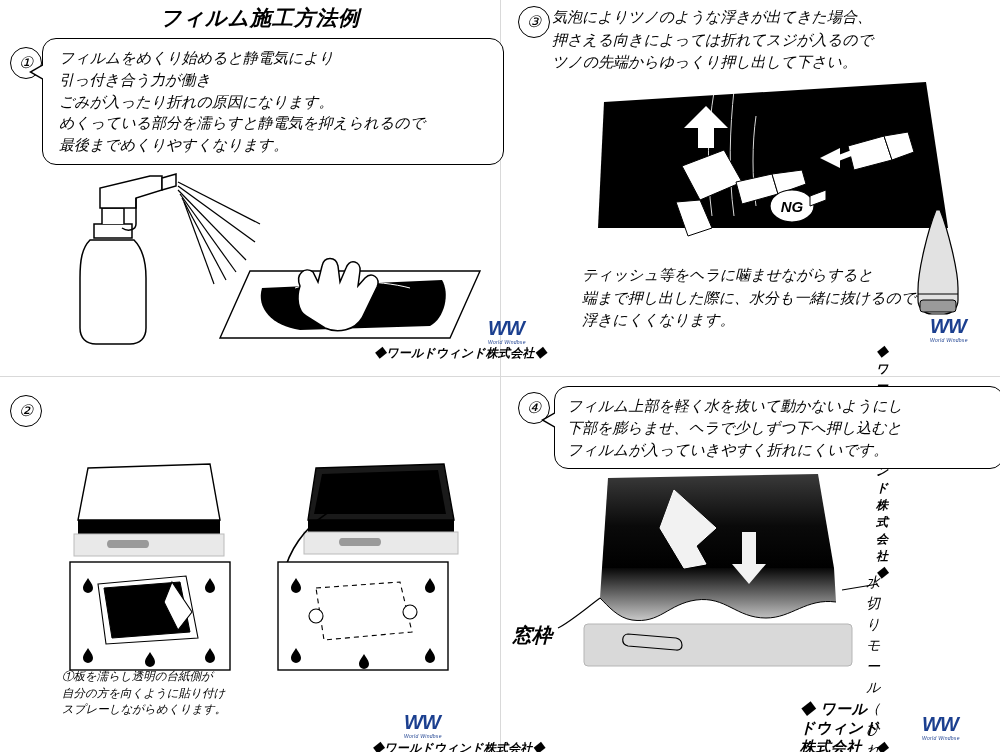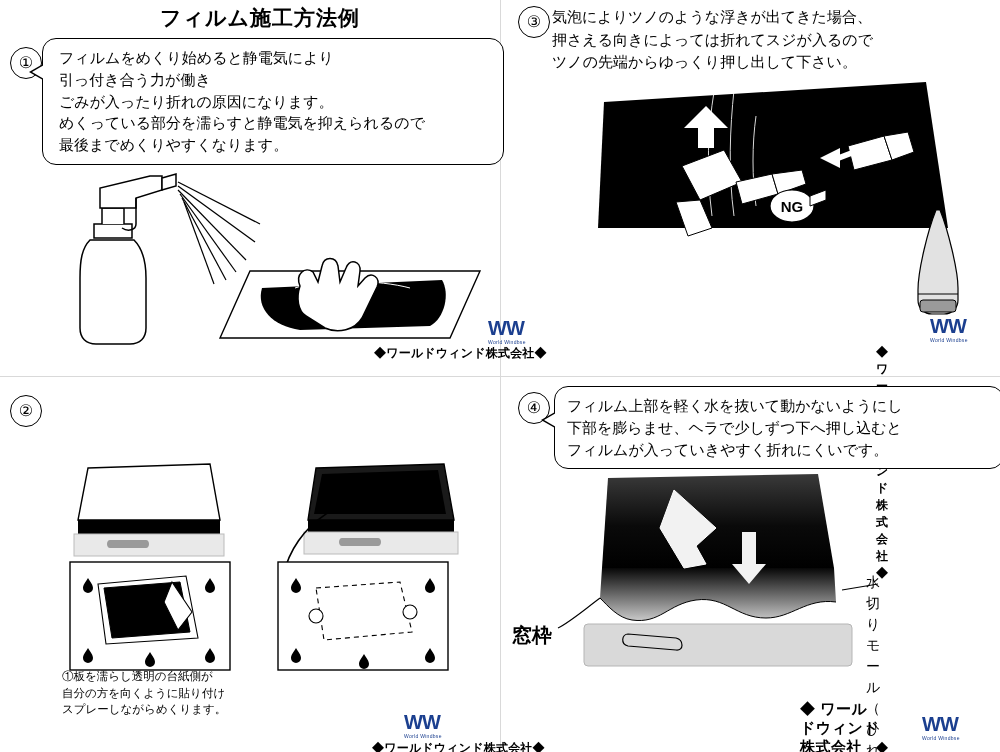--- a/index.html
+++ b/index.html
@@ -4,21 +4,21 @@
 <style>
   html,body{margin:0;padding:0;}
   body{
     width:1000px;height:752px;
     background:#ffffff;
     font-family:"Liberation Sans", sans-serif;
     color:#000;
     position:relative;
     overflow:hidden;
   }
-  .page{position:relative;width:880px;height:752px;}
+  .page{position:relative;width:880px;height:752px;font-style:italic;}
 
   
   .title{
     position:absolute;left:160px;top:4px;
     font-size:21px;font-weight:bold;letter-spacing:1px;
   }
 
   
   .v-divider{
     position:absolute;left:500px;top:0;width:1px;height:752px;
@@ -258,20 +258,23 @@
       <path d="M214,118 L230,112 L230,122 L214,128 Z" fill="#fff" stroke="#000" stroke-width="1"></path>
     </g>
   </svg>
 
   <svg class="art" style="left:906px;top:208px;" width="70" height="118" viewBox="0 0 70 118">
     <path d="M34,2 C42,22 52,62 52,80 L52,92 C52,100 46,106 38,106 L26,106 C18,106 12,100 12,92 L12,82 C12,62 22,22 30,2 Z" fill="#e2e2e2" stroke="#000" stroke-width="1.2"></path>
     <path d="M12,86 L52,86" stroke="#000" stroke-width="1.2"></path>
     <rect x="14" y="92" width="36" height="12" rx="3" fill="#9a9a9a" stroke="#000" stroke-width="1"></rect>
   </svg>
 
+  <div class="plain" style="left:582px;top:264px;width:400px;">ティッシュ等をヘラに噛ませながらすると
+端まで押し出した際に、水分も一緒に抜けるので
+浮きにくくなります。</div>
 
   <div class="logo" style="left:930px;top:316px;">
     <div class="ww"><span>WW</span></div>
     <div class="sub">World Windbse</div>
   </div>
   <div class="footer-txt" style="left:876px;top:344px;">◆ワールドウィンド株式会社◆</div>
 
   <div class="circ" style="left:518px;top:392px;">④</div>
   <div class="balloon tail-left" style="left:554px;top:386px;width:424px;">フィルム上部を軽く水を抜いて動かないようにし
 下部を膨らませ、ヘラで少しずつ下へ押し込むと

